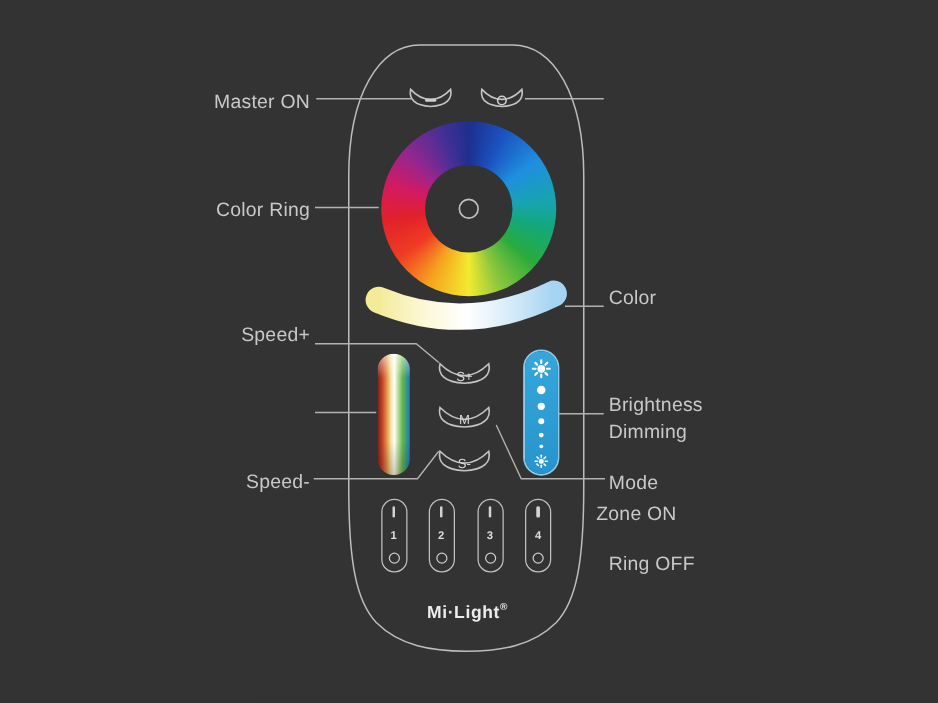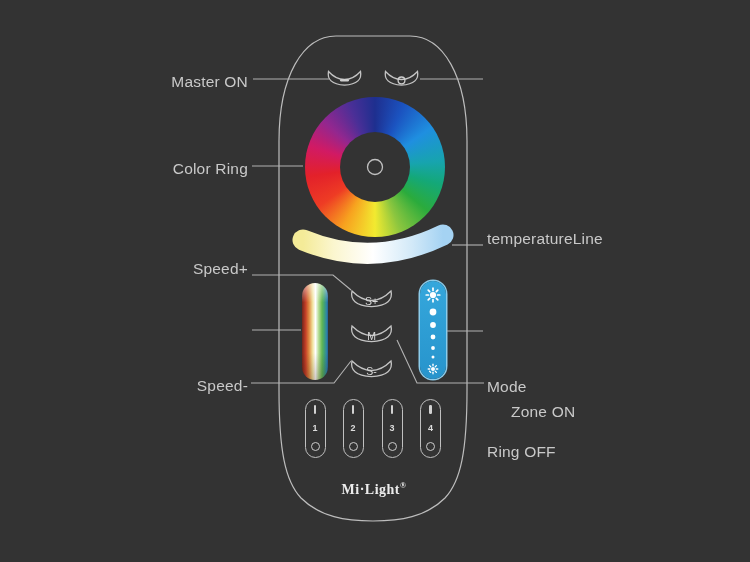--- a/index.html
+++ b/index.html
@@ -48,21 +48,21 @@
     padding:5px 0 6px 0;
   }
   .zone-on-bar{width:2.5px;height:9px;background:#d2d2d2;border-radius:1.2px;}
   .zone-num{color:#dddddd;font-size:9px;font-weight:700;line-height:9px;}
   .zone-off-ring{
     width:9px;height:9px;border:1.4px solid #cccccc;border-radius:50%;box-sizing:border-box;
     color:transparent;font-size:1px;overflow:hidden;
   }
   .logo{
     position:absolute;left:300px;top:481px;width:148px;text-align:center;
-    font-family:Liberation Serif, serif;font-weight:700;font-size:14px;color:#ececec;
+    font-family:Liberation Sans, sans-serif;font-weight:700;font-size:14px;color:#ececec;
     letter-spacing:.5px;
   }
   .logo sup{font-size:8px;}
   .overlay{position:absolute;left:0;top:0;}
   .overlay text{
     font-family:"Liberation Sans", sans-serif;fill:#d8d8d8;
   }
 </style>
 </head>
 <body>
@@ -198,19 +198,23 @@
       <polyline points="397,340 417,383 484,383"></polyline>
     </g>
   </svg>
 
   <div class="label right-align" style="right:502px;top:71px">Master ON</div>
   <div class="label right-align" style="right:502px;top:158px">Color Ring</div>
   <div class="label right-align" style="right:502px;top:258px">Speed+</div>
   <div class="label right-align" style="right:502px;top:375px">Speed-</div>
 
   <div class="label" style="left:487px;top:229px;line-height:20px">
-    <div>temperatureLine</div>
+    <div>Color</div>
+  </div>
+  <div class="label" style="left:487px;top:314px">
+    <div>Brightness</div>
+    <div>Dimming</div>
   </div>
   <div class="label" style="left:487px;top:376px">Mode</div>
-  <div class="label" style="left:511px;top:401px">Zone ON</div>
+  <div class="label" style="left:477px;top:401px">Zone ON</div>
   <div class="label" style="left:487px;top:441px">Ring OFF</div>
 
 </div>
 
 </body></html>

